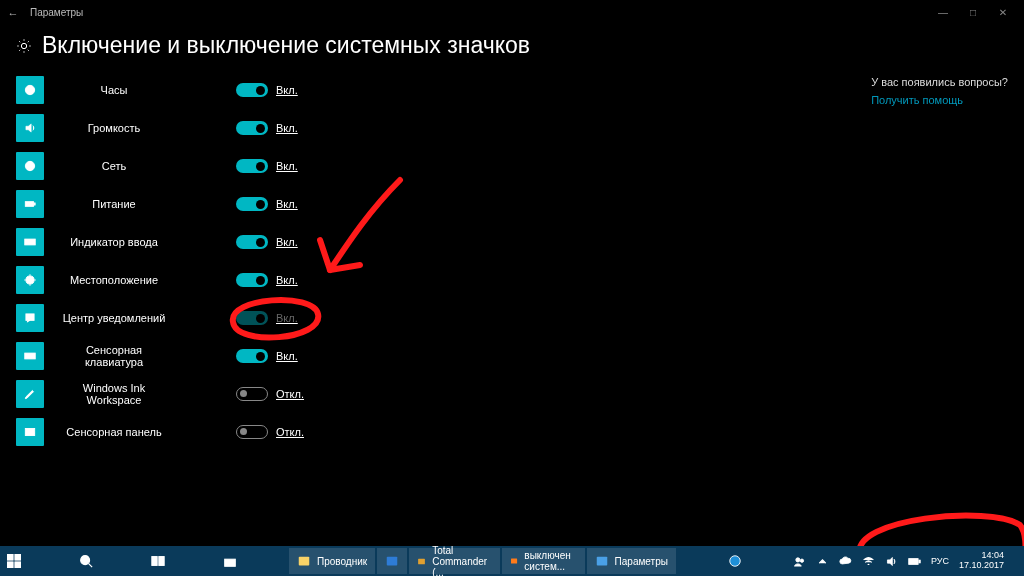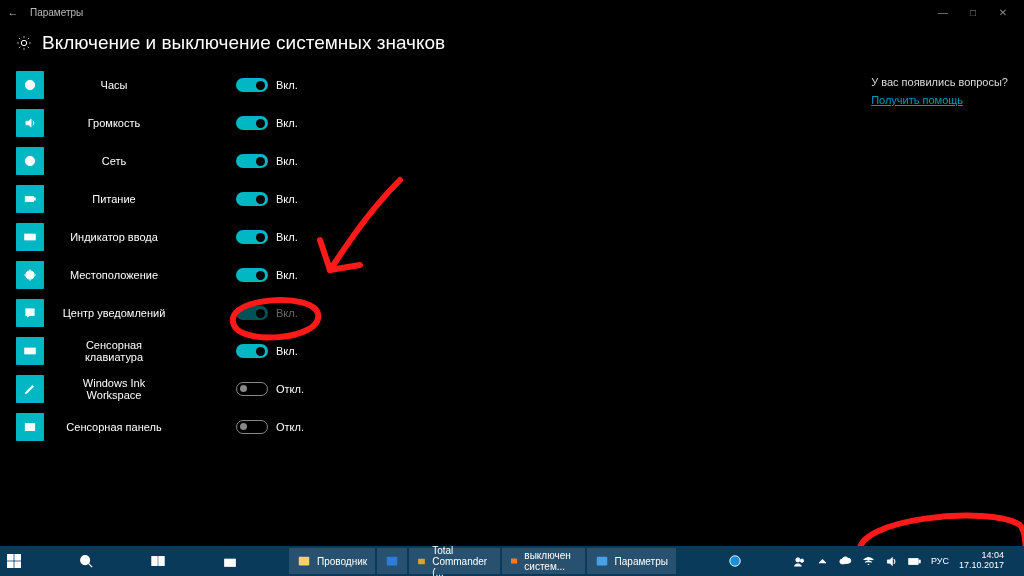--- a/index.html
+++ b/index.html
@@ -7,42 +7,42 @@
 
   .titlebar { display: flex; align-items: center; height: 24px; padding: 0 6px; font-size: 10px; color: #bbb; }
   .titlebar .back { width: 14px; text-align: center; font-size: 11px; }
   .titlebar .title { margin-left: 10px; }
   .titlebar .spacer { flex: 1; }
   .winbtn { width: 30px; text-align: center; font-size: 10px; color: #888; }
 
   .page { padding: 8px 16px 0 16px; }
   .page-header { display: flex; align-items: center; gap: 10px; margin-bottom: 12px; }
   .page-header .gear { width: 16px; height: 16px; display:flex; align-items:center; justify-content:center; }
-  .page-title { font-size: 19px; font-weight: 400; }
+  .page-title { font-size: 23px; font-weight: 400; }
 
   .content { display: flex; }
   .list { width: 320px; }
   .row { display: flex; align-items: center; height: 38px; text-align: center; }
   .ico { width: 28px; height: 28px; background: #00b7c3; display: flex; align-items: center; justify-content: center; border-radius: 1px; margin-right: 12px; }
   .ico svg { width: 14px; height: 14px; fill: #fff; stroke: #fff; }
   .label { flex: 1; font-size: 11px; }
 
-  .ctrl { width: 100px; display: flex; align-items: center; gap: 8px; margin-left: 64px; }
+  .ctrl { width: 100px; display: flex; align-items: center; gap: 8px; margin-left: 64px; text-decoration: underline; }
   .toggle { width: 32px; height: 14px; border-radius: 8px; position: relative; cursor: pointer; }
   .toggle.on { background: #00b7c3; }
   .toggle.on::after { content:""; position:absolute; width:9px; height:9px; background:#000; border-radius:50%; right:3px; top:2.5px; }
   .toggle.off { background: transparent; border: 1.5px solid #888; }
   .toggle.off::after { content:""; position:absolute; width:7px; height:7px; background:#888; border-radius:50%; left:3px; top:2px; }
   .toggle.disabled { opacity: 0.45; cursor: default; }
   .state { font-size: 11px; }
   .state.dim { color: #666; }
 
   .help { position: absolute; right: 16px; top: 76px; font-size: 11px; }
   .help .q { color: #ddd; margin-bottom: 6px; }
-  .help .link { color: #0099bc; cursor: pointer; text-decoration: underline; }
+  .help .link { color: #0099bc; cursor: pointer; }
 
   
   .annot { position: absolute; pointer-events: none; }
   .red { stroke: #ff1a1a; fill: none; stroke-linecap: round; stroke-linejoin: round; }
 
   
   .taskbar { position: absolute; bottom: 0; left: 0; right: 0; height: 30px; background: #0a3a5a; display: flex; align-items: center; font-size: 10px; color: #fff; gap: 44px; }
   .tbtn { width: 34px; height: 30px; display: flex; align-items: center; justify-content: center; }
   .tbtn svg { width: 14px; height: 14px; fill: #fff; stroke:#fff; }
   .task { height: 26px; display: flex; align-items: center; padding: 0 8px; gap: 6px; margin: 0 1px; font-size: 10px; }

